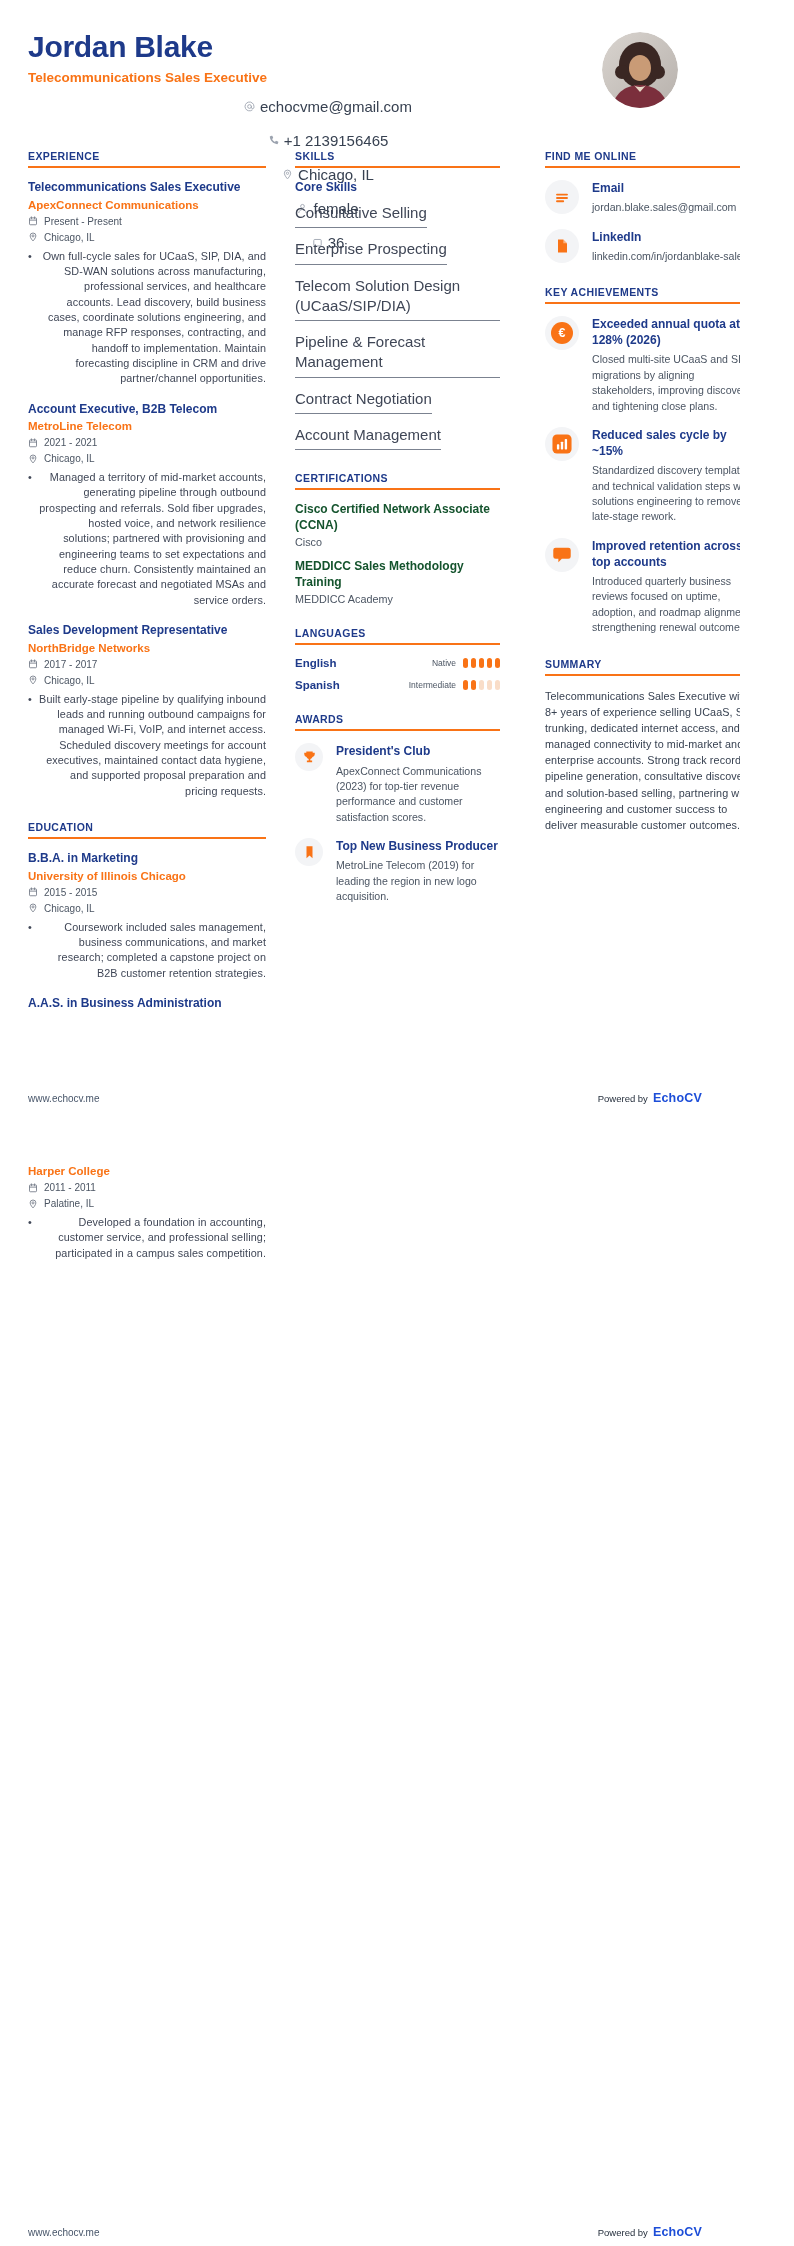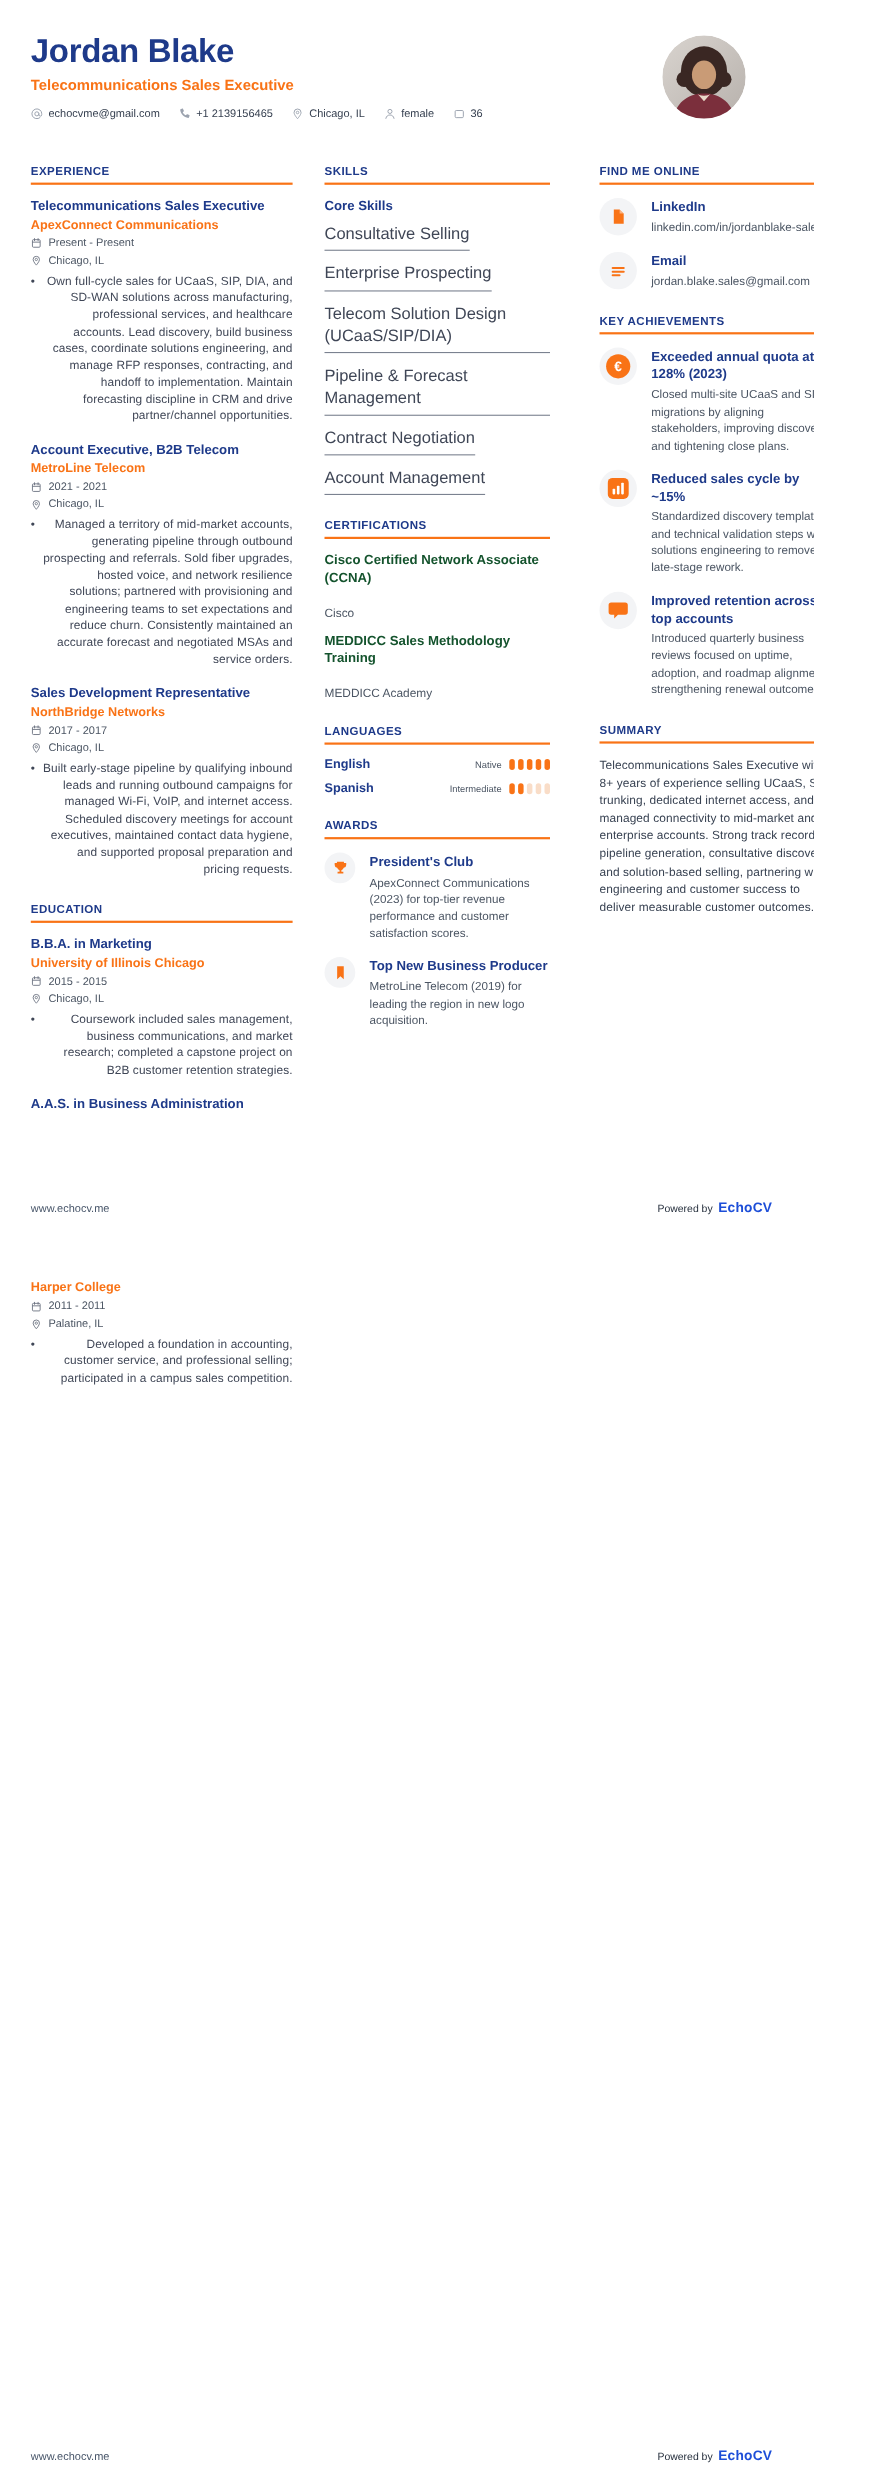--- a/index.html
+++ b/index.html
@@ -5,21 +5,21 @@
   html,body{margin:0;padding:0;background:#ffffff;}
   body{width:794px;font-family:"Liberation Sans","DejaVu Sans",sans-serif;color:#374151;}
   .page{position:relative;width:740px;background:#fff;overflow:hidden;}
   .page1{height:1112px;}
   .page2{height:1134px;}
 
   
   .hdr{position:absolute;left:28px;top:30px;width:600px;}
   .name{font-size:30px;font-weight:800;color:#1e3a8a;letter-spacing:-0.3px;line-height:1.1;margin:0;}
   .role{font-size:13.5px;font-weight:700;color:#f97316;margin-top:7px;}
-  .contact{display:flex;align-items:center;gap:17px;margin-top:13px;font-size:10px;color:#374151;white-space:nowrap;}
+  .contact{display:flex;align-items:center;gap:17px;margin-top:13px;font-size:15px;color:#374151;white-space:nowrap;flex-direction:column;}
   .contact .ci{display:flex;align-items:center;gap:5px;}
   .cicon{color:#9ca3af;display:inline-flex;}
   .avatar{position:absolute;top:32px;right:62px;width:76px;height:76px;border-radius:50%;overflow:hidden;}
 
   
   .col{position:absolute;top:150px;}
   .col-left{left:28px;width:238px;}
   .col-mid{left:295px;width:205px;}
   .col-right{left:545px;width:210px;}
 
@@ -37,21 +37,21 @@
   ul.bl li::before{content:"•";position:absolute;left:0;top:0;color:#3f4656;}
 
   
   .group-title{font-size:12px;font-weight:700;color:#1e3a8a;margin-bottom:9px;}
   .skill{margin-bottom:11px;}
   .skill span{display:inline-block;border-bottom:1px solid #7b8290;padding-bottom:4px;font-size:15px;color:#3f4656;line-height:1.35;}
 
   
   .cert{margin-bottom:11px;}
   .cert-name{font-size:12px;font-weight:700;color:#14532d;line-height:1.3;}
-  .cert-issuer{font-size:10.8px;color:#4b5563;margin-top:19px;}
+  .cert-issuer{font-size:10.8px;color:#4b5563;margin-top:3px;}
 
   
   .lang-row{display:flex;align-items:center;justify-content:space-between;margin-bottom:10px;}
   .lang-name{font-size:11.5px;font-weight:700;color:#1e3a8a;}
   .lang-right{display:flex;align-items:center;gap:7px;}
   .lang-level{font-size:8.5px;color:#4b5563;}
   .lang-bars{display:flex;gap:3px;}
   .bar{width:5px;height:10px;border-radius:2.5px;background:#f9ddc8;}
   .bar.filled{background:#f97316;}
 
@@ -392,49 +392,49 @@
       </div>
     </div>
   </div>
 
   <div class="col col-right">
     <div class="sec">
       <div class="sec-h">FIND ME ONLINE</div>
       <div class="ico-item">
         <span class="ico-circle">
             <svg class="i" width="16" height="16">
+              <use href="#i-lines"></use>
+            </svg>
+          </span>
+        <span class="ico-txt">
+          <div class="ico-title">Email</div>
+          <div class="ico-desc">jordan.blake.sales@gmail.com</div>
+        </span>
+      </div>
+      <div class="ico-item">
+        <span class="ico-circle">
+            <svg class="i" width="16" height="16">
               <use href="#i-file"></use>
             </svg>
           </span>
         <span class="ico-txt">
           <div class="ico-title">LinkedIn</div>
           <div class="ico-desc">linkedin.com/in/jordanblake-sales</div>
         </span>
       </div>
-      <div class="ico-item">
-        <span class="ico-circle">
-            <svg class="i" width="16" height="16">
-              <use href="#i-lines"></use>
-            </svg>
-          </span>
-        <span class="ico-txt">
-          <div class="ico-title">Email</div>
-          <div class="ico-desc">jordan.blake.sales@gmail.com</div>
-        </span>
-      </div>
     </div>
 
     <div class="sec">
       <div class="sec-h">KEY ACHIEVEMENTS</div>
       <div class="ico-item">
         <span class="ico-circle">
             <span class="badge">€</span>
           </span>
         <span class="ico-txt">
-          <div class="ico-title">Exceeded annual quota at 128% (2023)</div>
+          <div class="ico-title">Exceeded annual quota at 128% (2026)</div>
           <div class="ico-desc">Closed multi-site UCaaS and SIP migrations by aligning stakeholders, improving discovery, and tightening close plans.</div>
         </span>
       </div>
       <div class="ico-item">
         <span class="ico-circle">
             <svg class="i" width="20" height="20" viewBox="0 0 22 22">
               <use href="#i-chart"></use>
             </svg>
           </span>
         <span class="ico-txt">

